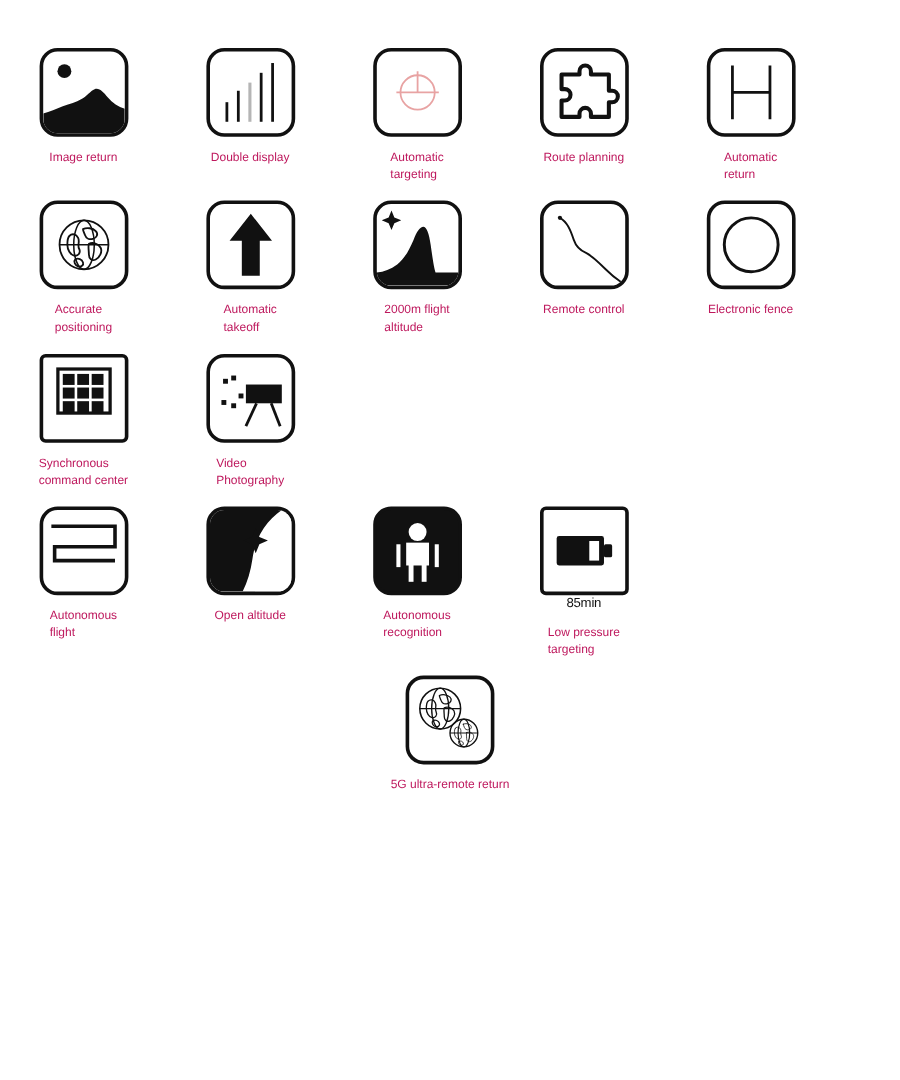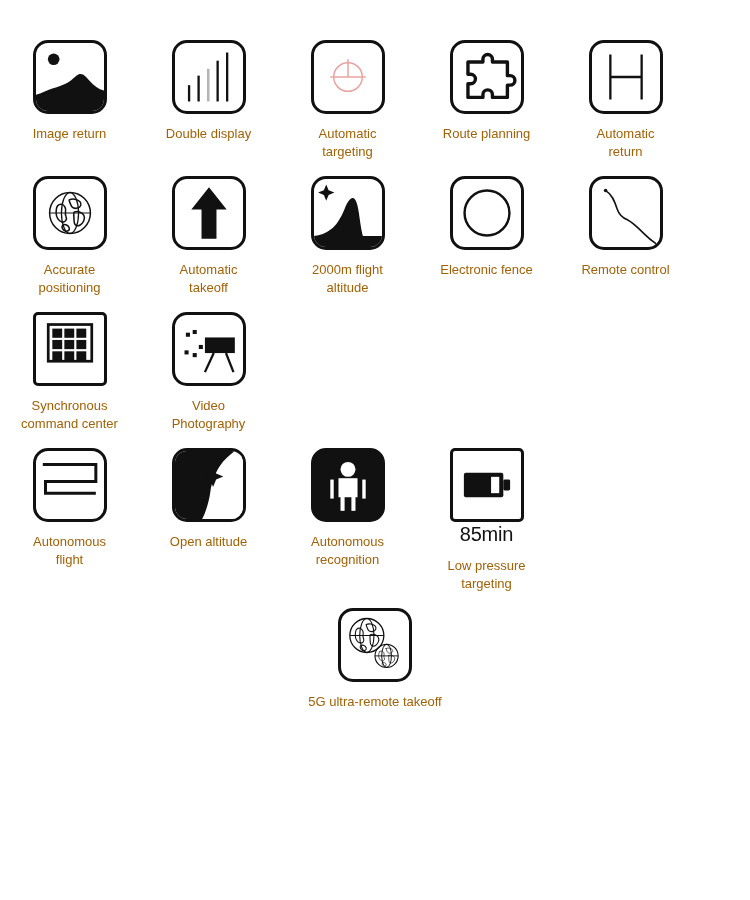--- a/index.html
+++ b/index.html
@@ -68,34 +68,33 @@
     height: 100%;
   }
 
   .icon-wrap {
     display: flex;
     flex-direction: column;
     align-items: center;
   }
 
   .sub-label {
-    font-size: 20px;
+    font-size: 11px;
     line-height: 1.15;
     color: #111111;
     margin-top: 1px;
     letter-spacing: -0.2px;
     font-weight: 400;
   }
 
   .caption {
     margin-top: 11px;
-    font-size: 13px;
+    font-size: 10px;
     line-height: 1.42;
-    text-align: center;
-    color: #a16207;
+    color: #be185d;
     max-width: 135px;
     white-space: pre-line;
     font-weight: 400;
   }
   .caption.wide {
     max-width: 230px;
   }
 </style>
 </head>
 <body>
@@ -202,36 +201,36 @@
             </svg>
           </div>
         </div>
         <div class="caption">2000m flight
 altitude</div>
       </div>
       <div class="feature-cell">
         <div class="icon-wrap">
           <div class="icon-box">
             <svg viewBox="0 0 100 100" xmlns="http://www.w3.org/2000/svg">
-              <circle cx="50" cy="50" r="33" fill="none" stroke="#111111" stroke-width="3.6"></circle>
-            </svg>
-          </div>
-        </div>
-        <div class="caption">Electronic fence</div>
-      </div>
-      <div class="feature-cell">
-        <div class="icon-wrap">
-          <div class="icon-box">
-            <svg viewBox="0 0 100 100" xmlns="http://www.w3.org/2000/svg">
               <circle cx="20" cy="17" r="2.6" fill="#111111"></circle>
               <path d="M20,17 C29,22 33,32 37,44 C40,53 45,57 52,60 C60,64 68,72 76,80 C82,86 88,91 94,95" fill="none" stroke="#111111" stroke-width="2.3" stroke-linecap="round"></path>
             </svg>
           </div>
         </div>
         <div class="caption">Remote control</div>
+      </div>
+      <div class="feature-cell">
+        <div class="icon-wrap">
+          <div class="icon-box">
+            <svg viewBox="0 0 100 100" xmlns="http://www.w3.org/2000/svg">
+              <circle cx="50" cy="50" r="33" fill="none" stroke="#111111" stroke-width="3.6"></circle>
+            </svg>
+          </div>
+        </div>
+        <div class="caption">Electronic fence</div>
       </div>
     </div>
     <div class="feature-row row-2">
       <div class="feature-cell">
         <div class="icon-wrap">
           <div class="icon-box sharp">
             <svg viewBox="0 0 100 100" xmlns="http://www.w3.org/2000/svg">
               <rect x="18" y="14" width="64" height="54" fill="none" stroke="#111111" stroke-width="4"></rect>
               <rect x="24" y="20" width="14.5" height="13.5" fill="#111111"></rect>
               <rect x="41.7" y="20" width="14.5" height="13.5" fill="#111111"></rect>
@@ -338,16 +337,16 @@
               <circle cx="67" cy="66" r="17" fill="none" stroke="#111111" stroke-width="1.7"></circle>
               <ellipse cx="67" cy="66" rx="7.14" ry="17" fill="none" stroke="#111111" stroke-width="1.4449999999999998"></ellipse>
               <line x1="50" y1="66" x2="84" y2="66" stroke="#111111" stroke-width="1.36"></line>
               <path d="M10,16 C13,13 17,14 19,18 C21,22 18,25 20,29 C22,33 19,37 15,36 C11,35 8,30 8,25 C8,21 8,18 10,16 Z" fill="none" stroke="#111111" stroke-width="1.4449999999999998" stroke-linejoin="round" stroke-linecap="round" transform="translate(50,49) scale(0.68)"></path>
               <path d="M24,9 C28,7 34,8 37,11 C40,14 38,18 34,19 C30,20 27,18 26,15 C25,12 24,11 24,9 Z" fill="none" stroke="#111111" stroke-width="1.4449999999999998" stroke-linejoin="round" stroke-linecap="round" transform="translate(50,49) scale(0.68)"></path>
               <path d="M30,24 C34,22 40,24 42,28 C44,32 41,38 37,40 C33,42 30,39 30,35 C30,31 29,26 30,24 Z" fill="none" stroke="#111111" stroke-width="1.4449999999999998" stroke-linejoin="round" stroke-linecap="round" transform="translate(50,49) scale(0.68)"></path>
               <path d="M16,40 C19,38 23,40 24,43 C25,46 22,48 19,47 C16,46 14,42 16,40 Z" fill="none" stroke="#111111" stroke-width="1.4449999999999998" stroke-linejoin="round" stroke-linecap="round" transform="translate(50,49) scale(0.68)"></path>
             </svg>
           </div>
         </div>
-        <div class="caption wide">5G ultra-remote takeoff</div>
+        <div class="caption wide">5G ultra-remote return</div>
       </div>
     </div>
   </div>
 
 </body></html>

